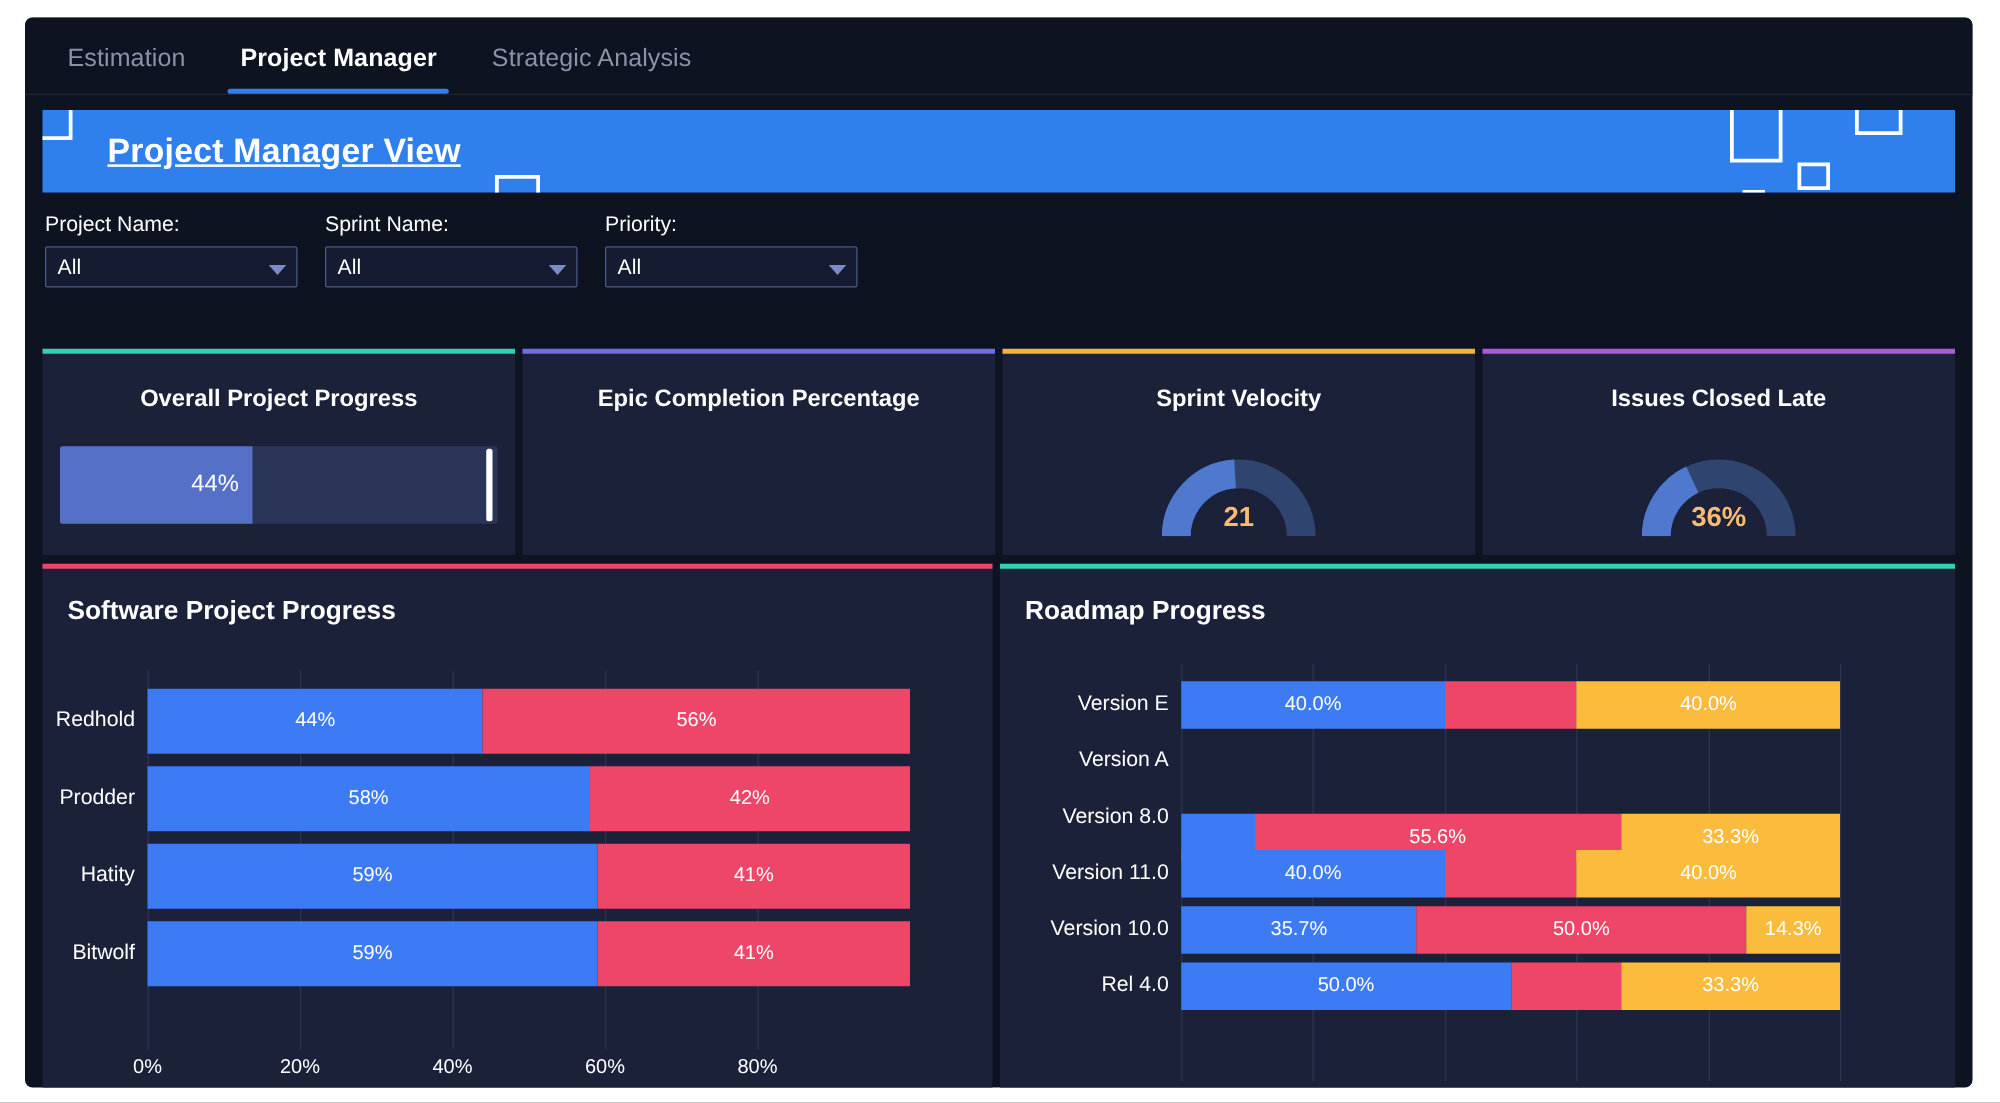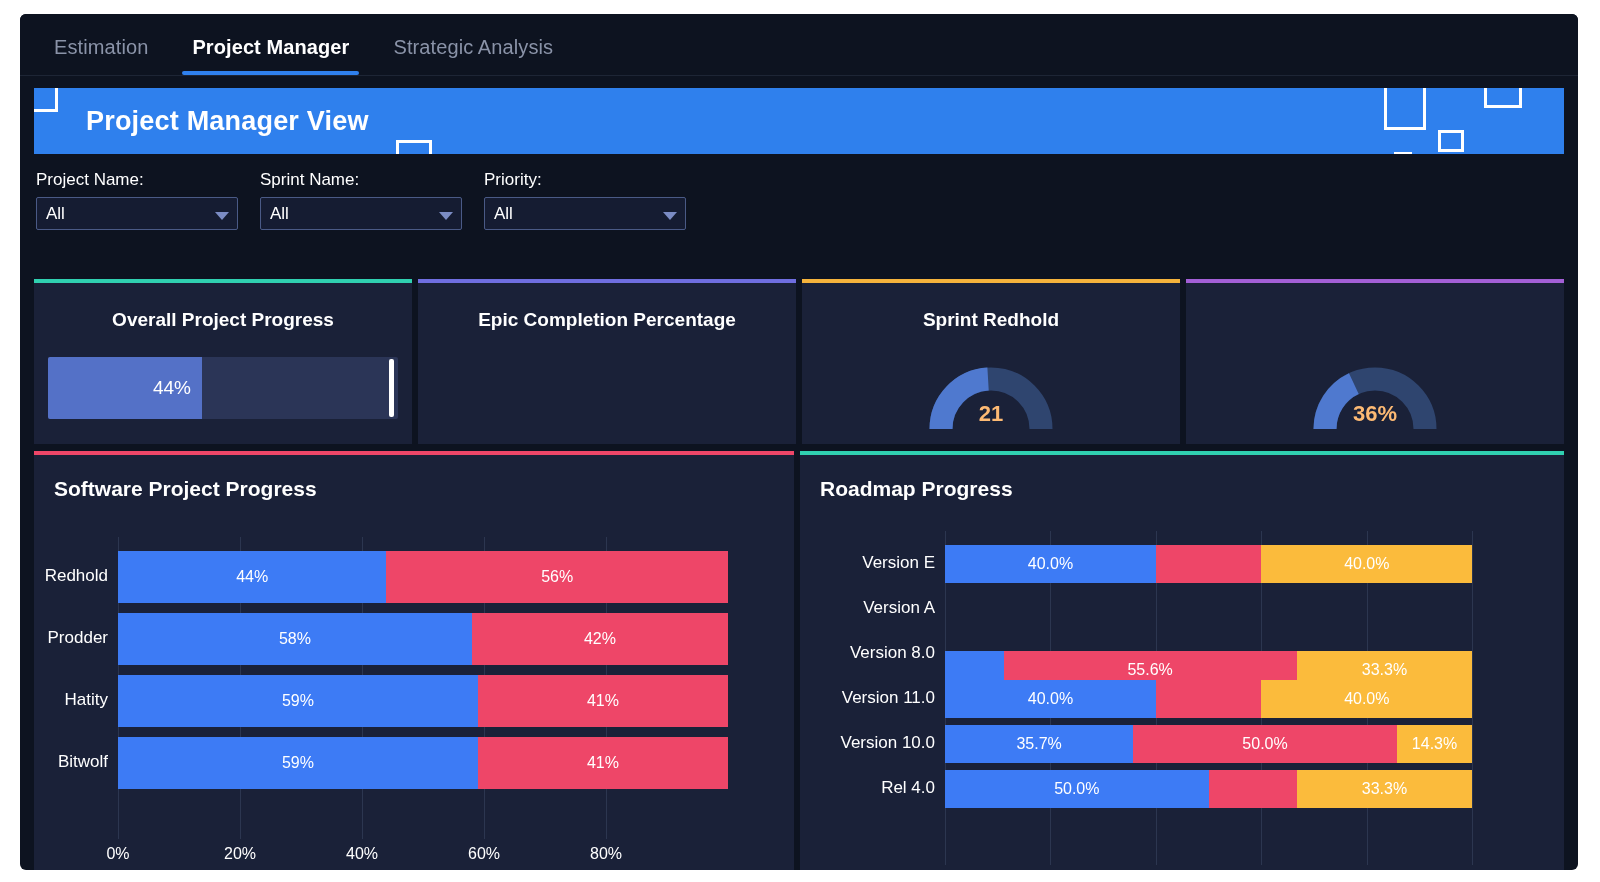--- a/index.html
+++ b/index.html
@@ -47,20 +47,21 @@
     position: absolute; left: 14px; top: 74px;
     width: 1530px; height: 66px;
     background: #2f80ed;
     overflow: hidden;
   }
   .banner-title {
     position: absolute; left: 52px; top: 50%;
     transform: translateY(-50%);
     font-size: 27px; font-weight: bold; color: #fff;
     letter-spacing: .2px;
+    text-decoration: underline;
   }
   .deco {
     position: absolute;
     border: 3px solid #ffffff;
   }
 
   
   .filters { position: absolute; left: 16px; top: 156px; display: flex; gap: 22px; }
   .filter { width: 202px; }
   .filter-label {
@@ -249,33 +250,34 @@
         </div>
         <div class="bar-target"></div>
       </div>
     </div>
 
     <div class="kpi" id="kpi1" style="border-top-color: rgb(111, 110, 224);">
       <div class="kpi-title">Epic Completion Percentage</div>
     </div>
 
     <div class="kpi" id="kpi2" style="border-top-color: rgb(245, 179, 60);">
-      <div class="kpi-title">Sprint Redhold</div>
+      <div class="kpi-title">Sprint Velocity</div>
       <div class="gauge-wrap">
         <div class="gauge">
           <svg width="124" height="62" viewBox="0 0 124 62">
             <path d="M12 62 A50 50 0 0 1 112 62" fill="none" stroke="#2f456f" stroke-width="23"></path>
             <path id="arc2" d="M12 62 A50 50 0 0 1 112 62" fill="none" stroke="#4f79cf" stroke-width="23" stroke-dasharray="75.40885986328125 157.10179138183594"></path>
           </svg>
           <div class="gauge-value">21</div>
         </div>
       </div>
     </div>
 
     <div class="kpi" id="kpi3" style="border-top-color: rgb(163, 95, 214);">
+      <div class="kpi-title">Issues Closed Late</div>
       <div class="gauge-wrap">
         <div class="gauge">
           <svg width="124" height="62" viewBox="0 0 124 62">
             <path d="M12 62 A50 50 0 0 1 112 62" fill="none" stroke="#2f456f" stroke-width="23"></path>
             <path id="arc3" d="M12 62 A50 50 0 0 1 112 62" fill="none" stroke="#4f79cf" stroke-width="23" stroke-dasharray="56.556644897460934 157.10179138183594"></path>
           </svg>
           <div class="gauge-value">36%</div>
         </div>
       </div>
     </div>

